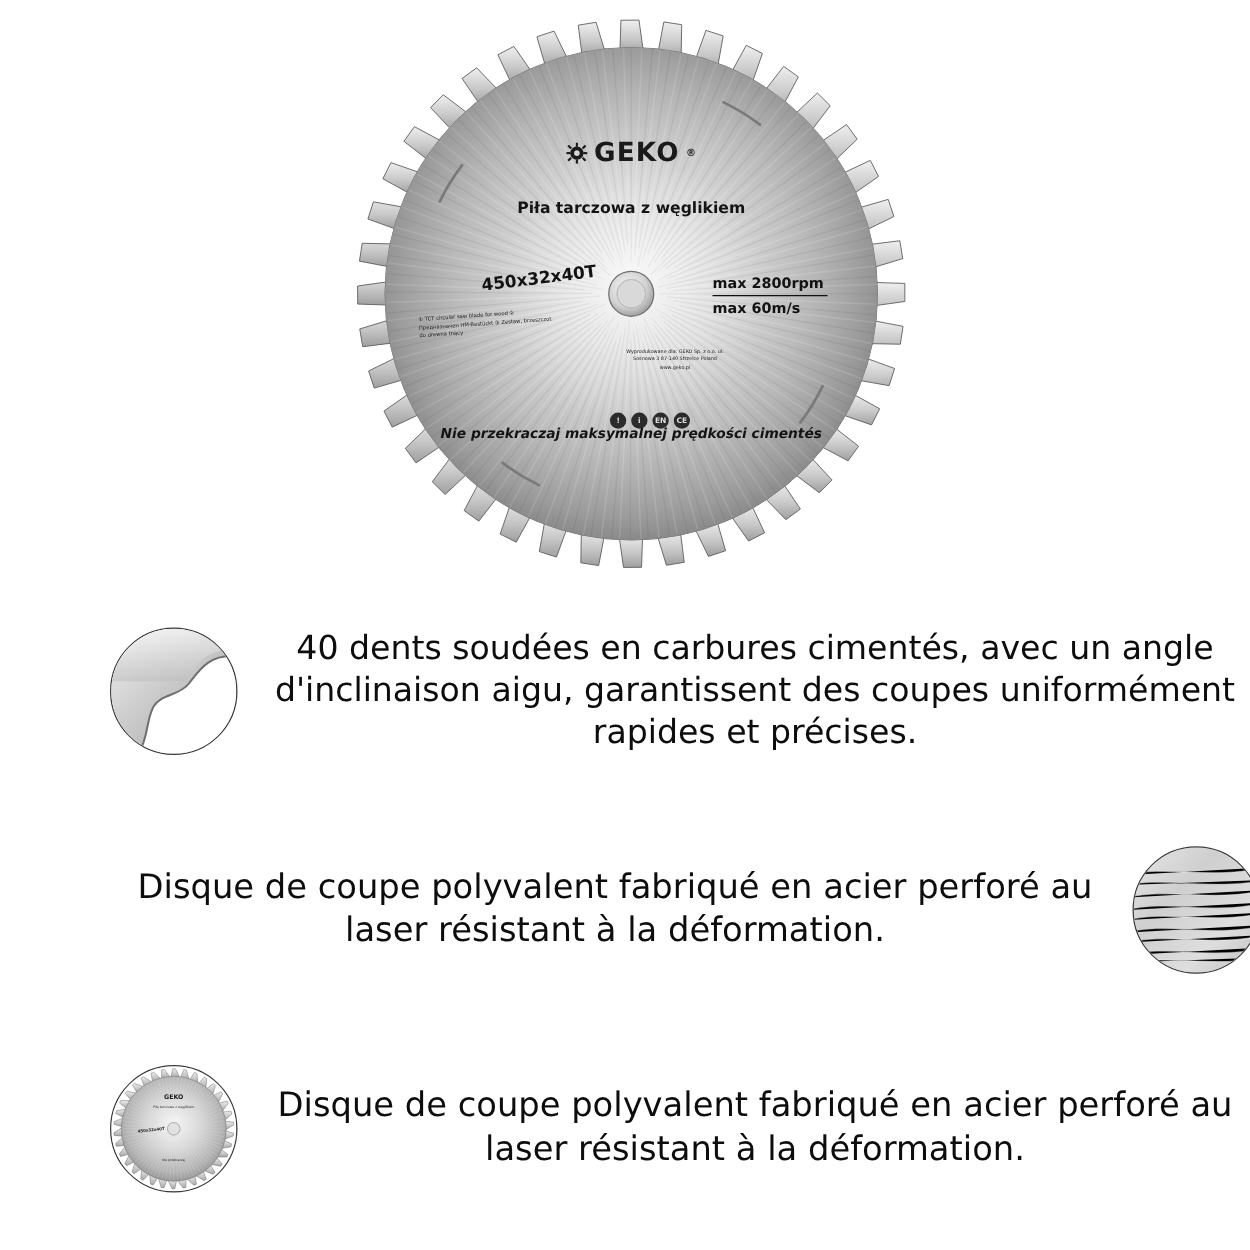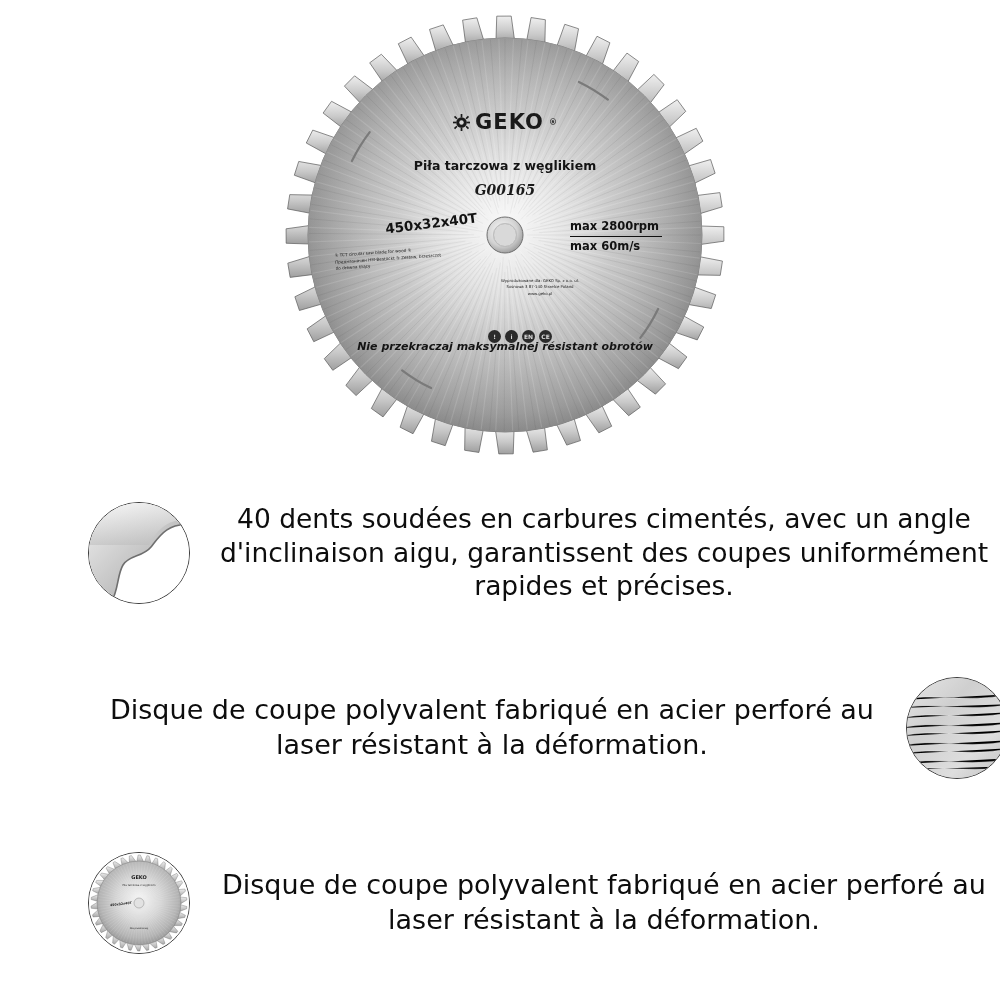--- a/index.html
+++ b/index.html
@@ -489,21 +489,20 @@
               </g>
             </g>
             <circle cx="10" cy="10" r="2.6" fill="#d6d6d6"></circle>
           </svg>
         </span>
         <span class="logo-text">GEKO</span>
         <span class="logo-reg">®</span>
       </div>
 
       <div class="blade-sub">Piła tarczowa z węglikiem</div>
-      <div class="blade-code">G00165</div>
       <div class="blade-dims">450x32x40T</div>
 
       <div class="blade-speed">
         <span>max 2800rpm</span>
         <span class="rule"></span>
         <span>max 60m/s</span>
       </div>
 
       <div class="blade-fineprint">① TCT circular saw blade for wood
 ② Предназначен HM-Bestückt
@@ -515,21 +514,21 @@
 Poland
 www.geko.pl</div>
 
       <div class="badge-row">
         <span class="badge">!</span>
         <span class="badge">i</span>
         <span class="badge">EN</span>
         <span class="badge">CE</span>
       </div>
 
-      <div class="blade-warning">Nie przekraczaj maksymalnej résistant obrotów</div>
+      <div class="blade-warning">Nie przekraczaj maksymalnej prędkości cimentés</div>
     </div>
   </div>
 </div>
 
 <div class="features">
 
   <div class="feature row1">
     <div class="thumb">
       <svg width="100" height="100" viewBox="0 0 100 100">
         <defs>

